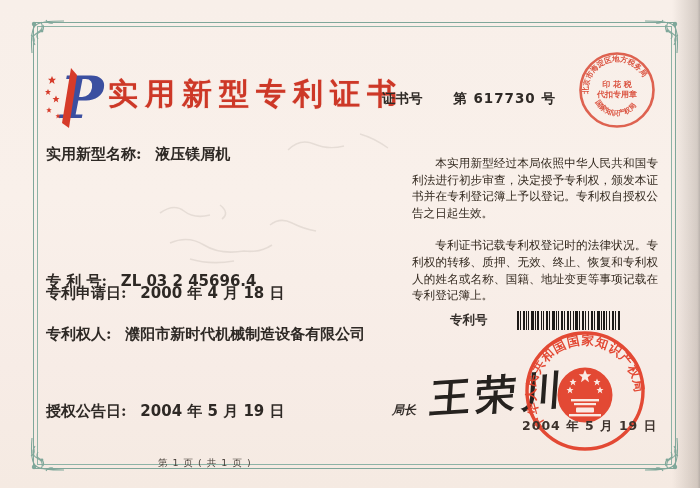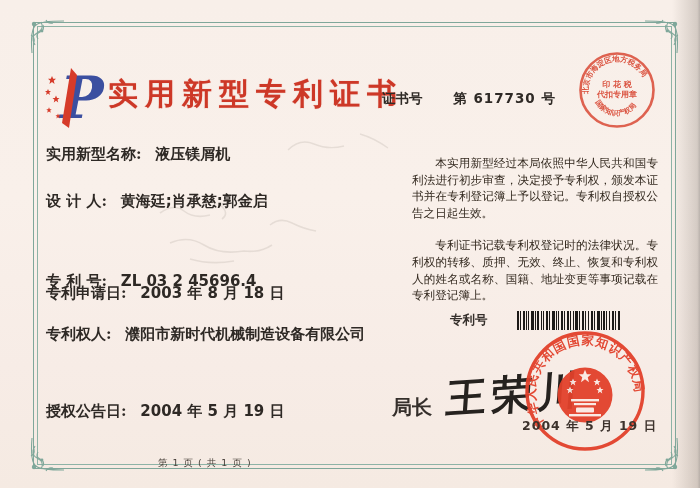--- a/index.html
+++ b/index.html
@@ -59,21 +59,21 @@
     font-size:11.6px; line-height:16.6px; text-align:justify;
     color:#33291f; font-family:"DejaVu Serif", serif;
   }
   .legal p{ text-indent:2em; margin:16px; }
   
   .patent-no-row{ position:absolute; left:450px; top:311px; display:flex; align-items:center;gap:20px; }
   .patent-no-row .lbl{ font-size:12.5px; font-weight:700; margin-right:9px; white-space:nowrap; }
   .barcode{ display:block; }
   
   .director-row{ position:absolute; left:392px; top:381px; white-space:nowrap; }
-  .director-row .lbl{ font-size:20px; font-weight:700; vertical-align:8px; }
+  .director-row .lbl{ font-size:12px; font-weight:700; vertical-align:8px;font-style:italic; }
   .sig{
     display:inline-block; margin-left:8px;
     font-size:40px; font-weight:700; color:#26221f;
     font-family:"DejaVu Serif", serif; letter-spacing:6px;
     transform:rotate(-4deg) skewX(-8deg) translateY(-14px);
   }
   
   .top-seal{ position:absolute; left:578px; top:51px; width:78px; height:78px; opacity:.92; }
   .main-seal{ position:absolute; left:523px; top:329px; width:124px; height:124px; opacity:.95; }
   .seal-date{
@@ -175,31 +175,27 @@
     <text x="39" y="46" font-size="8" fill="#d84531" font-weight="bold" text-anchor="middle">代扣专用章</text>
     <text font-size="7" fill="#d84531" font-weight="bold">
       <textPath href="#tsBot" startOffset="1">国家知识产权局</textPath>
     </text>
   </svg>
 
   <div class="field f0">
     <span class="lbl">实用新型名称:</span>
     <span class="val">液压镁屑机</span>
   </div>
-  <div class="field f1">
-    <span class="lbl">设 计 人:</span>
-    <span class="val">黄海廷;肖承慈;郭金启</span>
-  </div>
   <div class="field f2">
     <span class="lbl">专 利 号:</span>
     <span class="val">ZL 03 2 45696.4</span>
   </div>
   <div class="field f3">
     <span class="lbl">专利申请日:</span>
-    <span class="val">2003 年 8 月 18 日</span>
+    <span class="val">2000 年 4 月 18 日</span>
   </div>
   <div class="field f4">
     <span class="lbl">专利权人:</span>
     <span class="val">濮阳市新时代机械制造设备有限公司</span>
   </div>
   <div class="field f5">
     <span class="lbl">授权公告日:</span>
     <span class="val">2004 年 5 月 19 日</span>
   </div>
 

